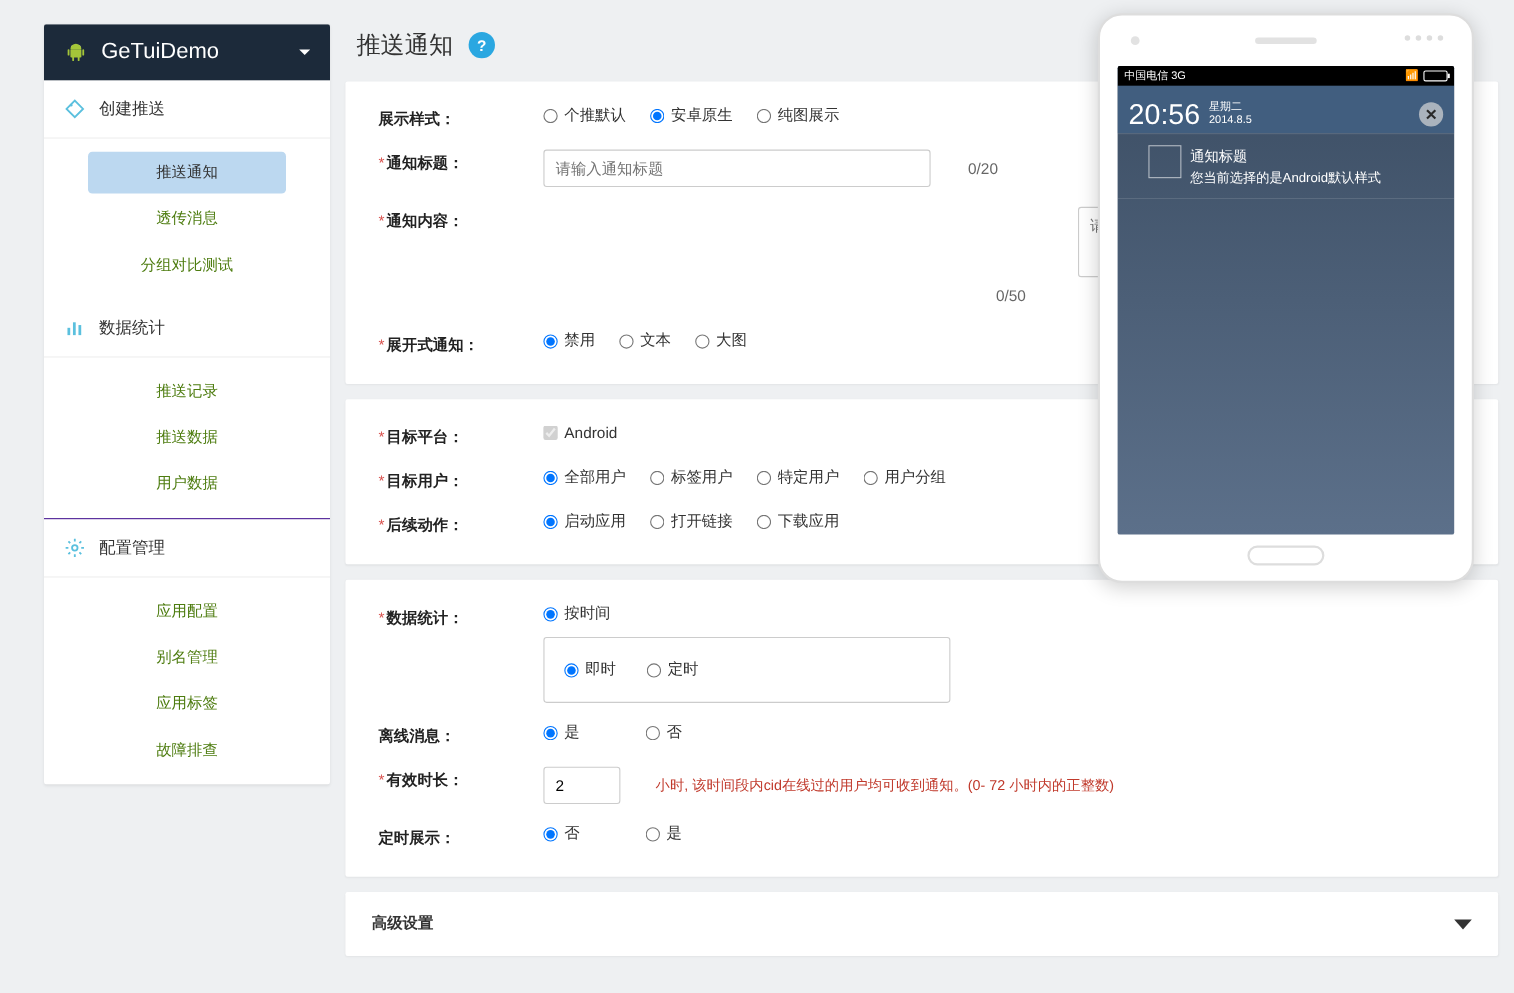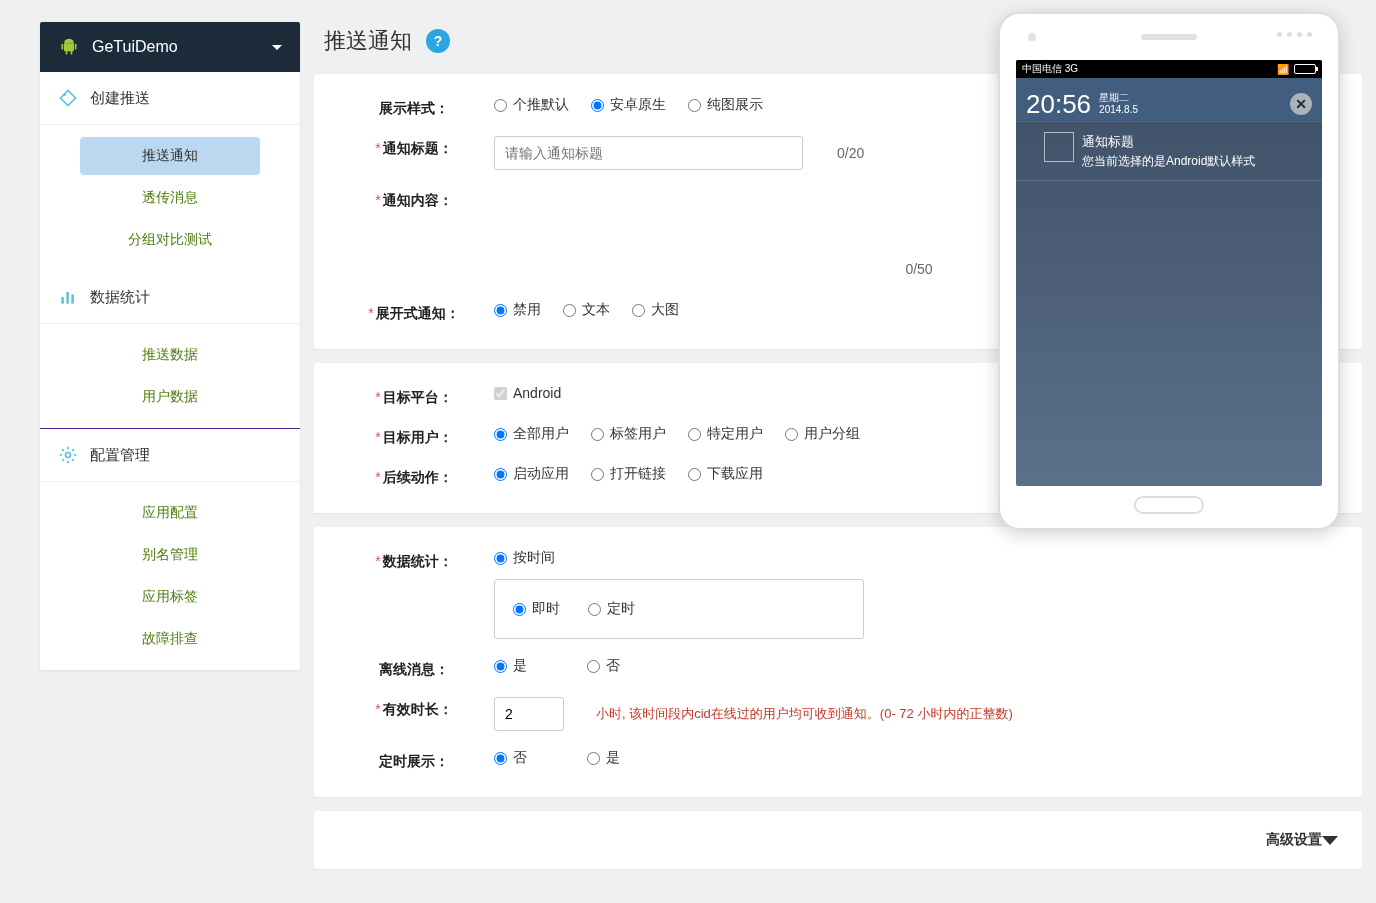--- a/index.html
+++ b/index.html
@@ -31,21 +31,21 @@
     align-items: center;
     padding: 14px 18px;
     gap: 12px;
     cursor: pointer;
   }
   .android-badge {
     width: 22px; height: 22px;
     display: inline-flex; align-items: center; justify-content: center;
   }
   .android-badge svg { width: 20px; height: 20px; }
-  .workspace-name { font-size: 16px; flex: 1; }
+  .workspace-name { font-size: 20px; flex: 1; }
   .caret-down {
     width: 0; height: 0;
     border-left: 5px solid transparent;
     border-right: 5px solid transparent;
     border-top: 5px solid #fff;
   }
 
   .nav-group {}
   .nav-group-header {
     display: flex; align-items: center; gap: 12px;
@@ -90,40 +90,40 @@
   }
 
   .panel {
     background: #fff;
     box-shadow: 0 1px 2px rgba(0,0,0,0.05);
     border-radius: 2px;
     padding: 22px 30px 26px 30px;
     margin-bottom: 14px;
   }
   .panel.advanced {
-    display: flex; align-items: center; justify-content: flex-end;
+    display: flex; align-items: center; justify-content: space-between;
     padding: 20px 24px;
     cursor: pointer;
   }
   .panel.advanced .chevron {
     width: 0; height: 0;
     border-left: 8px solid transparent;
     border-right: 8px solid transparent;
     border-top: 9px solid #333;
   }
 
   .form-row {
     display: flex;
     align-items: flex-start;
     margin-bottom: 18px;
   }
   .form-row:last-child { margin-bottom: 0; }
   .form-label {
     width: 150px;
-    text-align: center;
+    text-align: left;
     padding-right: 10px;
     padding-top: 4px;
     font-weight: bold;
     color: #222;
     flex-shrink: 0;
   }
   .form-label .req { color: #d9534f; margin-right: 2px; font-weight: normal;}
   .form-field {
     flex: 1;
     display: flex;
@@ -134,21 +134,21 @@
   .radio-group { display: flex; align-items: center; gap: 6px 22px; flex-wrap: wrap;}
   .radio-opt { display: inline-flex; align-items: center; gap: 6px; cursor: pointer; color:#333;}
   .radio-opt input { cursor: pointer; }
 
   .text-input, .text-area {
     border: 1px solid #ccc;
     border-radius: 3px;
     padding: 8px 10px;
     font-size: 14px;
     font-family: inherit;
-    width: 309px;
+    width: 352px;
     background:#fff;
   }
   .text-area { height: 64px; resize: none; }
   .small-input { width: 70px; text-align: left; }
 
   .counter { color: #666; margin-left: 12px; align-self: center;}
 
   .textarea-wrap { position: relative; display: inline-block; }
   .emoji-btn {
     position: absolute; right: -2px; bottom: -24px;
@@ -292,20 +292,21 @@
           <span class="icon">
             <svg viewBox="0 0 24 24" width="20" height="20">
                 <rect x="4" y="12" width="3" height="8" fill="#5bc0de"></rect>
                 <rect x="10" y="6" width="3" height="14" fill="#5bc0de"></rect>
                 <rect x="16" y="9" width="3" height="11" fill="#5bc0de"></rect>
               </svg>
           </span>
           <span>数据统计</span>
         </div>
         <div class="nav-items">
+          <a class="nav-item">推送记录</a>
           <a class="nav-item">推送数据</a>
           <a class="nav-item">用户数据</a>
         </div>
       </div>
 
       <div class="nav-group" style="border-top:1px solid #4c1d95">
         <div class="nav-group-header">
           <span class="icon">
             <svg viewBox="0 0 24 24" width="20" height="20">
                 <circle cx="12" cy="12" r="3" fill="none" stroke="#5bc0de" stroke-width="2"></circle>

